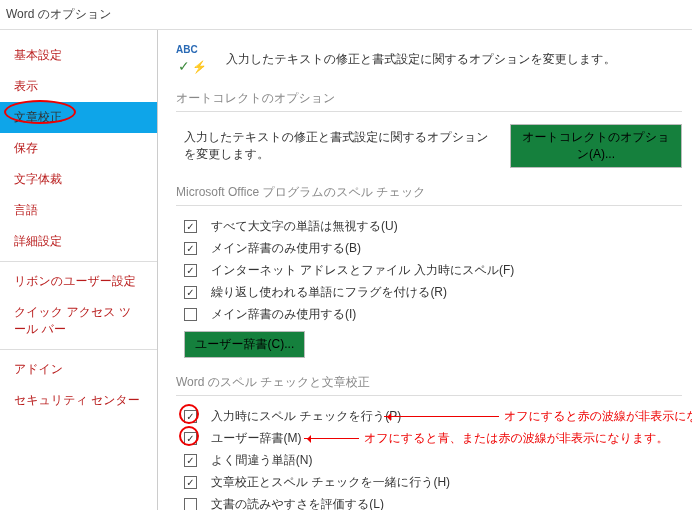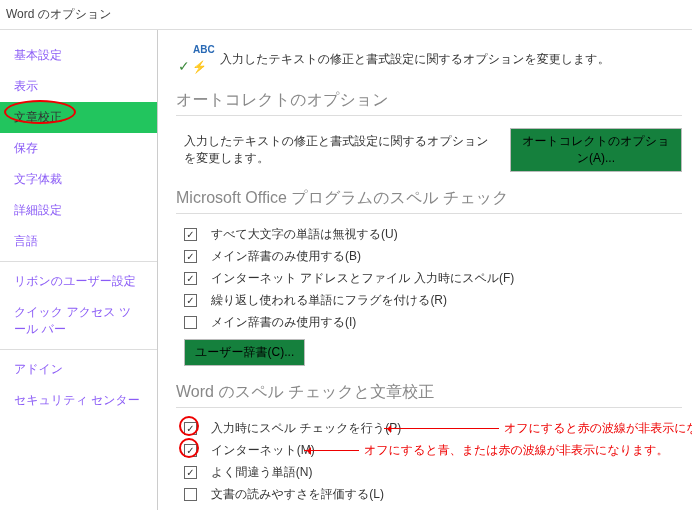--- a/index.html
+++ b/index.html
@@ -25,48 +25,47 @@
   }
   .sidebar {
     width: 158px;
     border-right: 1px solid #ccc;
     padding-top: 10px;
     background: #fff;
   }
   .sidebar-item {
     padding: 7px 14px;
     cursor: pointer;
-    color: #8b5cf6;
+    color: #b91c1c;
     position: relative;
   }
   .sidebar-item.selected {
-    background: #22c55e;
+    background: #0ea5e9;
     color: #333;
   }
   .sidebar-divider {
     border-top: 1px solid #ddd;
     margin: 4px 0;
   }
   .ellipse-marker {
     position: absolute;
     border: 2px solid #e00;
     border-radius: 50%;
     pointer-events: none;
   }
   .main {
     flex: 1;
     padding: 14px 10px 10px 18px;
     overflow: hidden;
   }
   .intro {
     display: flex;
     align-items: center;
-    gap: 10px;
+    gap: 16px;
     margin-bottom: 4px;
-    text-align: center;
   }
   .abc-icon {
     width: 34px;
     height: 30px;
     position: relative;
   }
   .abc-icon .abc {
     font-size: 10px;
     font-weight: bold;
     color: #2a6ab5;
@@ -86,21 +85,21 @@
     left: 16px;
     font-size: 12px;
     color: #e0a030;
   }
   .section-header {
     color: #888;
     padding-bottom: 4px;
     border-bottom: 1px solid #ddd;
     margin-top: 16px;
     margin-bottom: 12px;
-    font-size: 16px;
+    font-size: 12px;
   }
   .row {
     margin: 6px 0 10px 8px;
     display: flex;
     align-items: center;
     gap: 10px;
   }
   .btn {
     background: #15803d;
     border: 1px solid #bbb;
@@ -172,22 +171,22 @@
 
   <div class="sidebar">
     <div class="sidebar-item">基本設定</div>
     <div class="sidebar-item">表示</div>
     <div class="sidebar-item selected" style="position:relative;">
       <span>文章校正</span>
       <span class="ellipse-marker" style="left:4px;top:-2px;width:72px;height:24px;"></span>
     </div>
     <div class="sidebar-item">保存</div>
     <div class="sidebar-item">文字体裁</div>
+    <div class="sidebar-item">言語</div>
     <div class="sidebar-item">詳細設定</div>
-    <div class="sidebar-item">言語</div>
     <div class="sidebar-divider"></div>
     <div class="sidebar-item">リボンのユーザー設定</div>
     <div class="sidebar-item">クイック アクセス ツール バー</div>
     <div class="sidebar-divider"></div>
     <div class="sidebar-item">アドイン</div>
     <div class="sidebar-item">セキュリティ センター</div>
   </div>
 
   <div class="main">
 
@@ -238,28 +237,32 @@
       <div class="check-row">
         <span class="circle-small"></span>
         <span class="checkbox checked"></span>
         <span class="check-label">入力時にスペル チェックを行う(P)</span>
         <span class="arrow" style="left:200px;width:115px;top:8px;"></span>
         <span class="annotation">オフにすると赤の波線が非表示になります。</span>
       </div>
       <div class="check-row">
         <span class="circle-small"></span>
         <span class="checkbox checked"></span>
-        <span class="check-label">インターネット(M)</span>
+        <span class="check-label">ユーザー辞書(M)</span>
         <span class="arrow" style="left:120px;width:55px;top:8px;"></span>
         <span class="annotation" style="left:180px;">オフにすると青、または赤の波線が非表示になります。</span>
       </div>
       <div class="check-row">
         <span class="checkbox checked"></span>
         <span class="check-label">よく間違う単語(N)</span>
       </div>
       <div class="check-row">
+        <span class="checkbox checked"></span>
+        <span class="check-label">文章校正とスペル チェックを一緒に行う(H)</span>
+      </div>
+      <div class="check-row">
         <span class="checkbox"></span>
         <span class="check-label">文書の読みやすさを評価する(L)</span>
       </div>
     </div>
 
   </div>
 </div>
 
 </body></html>

